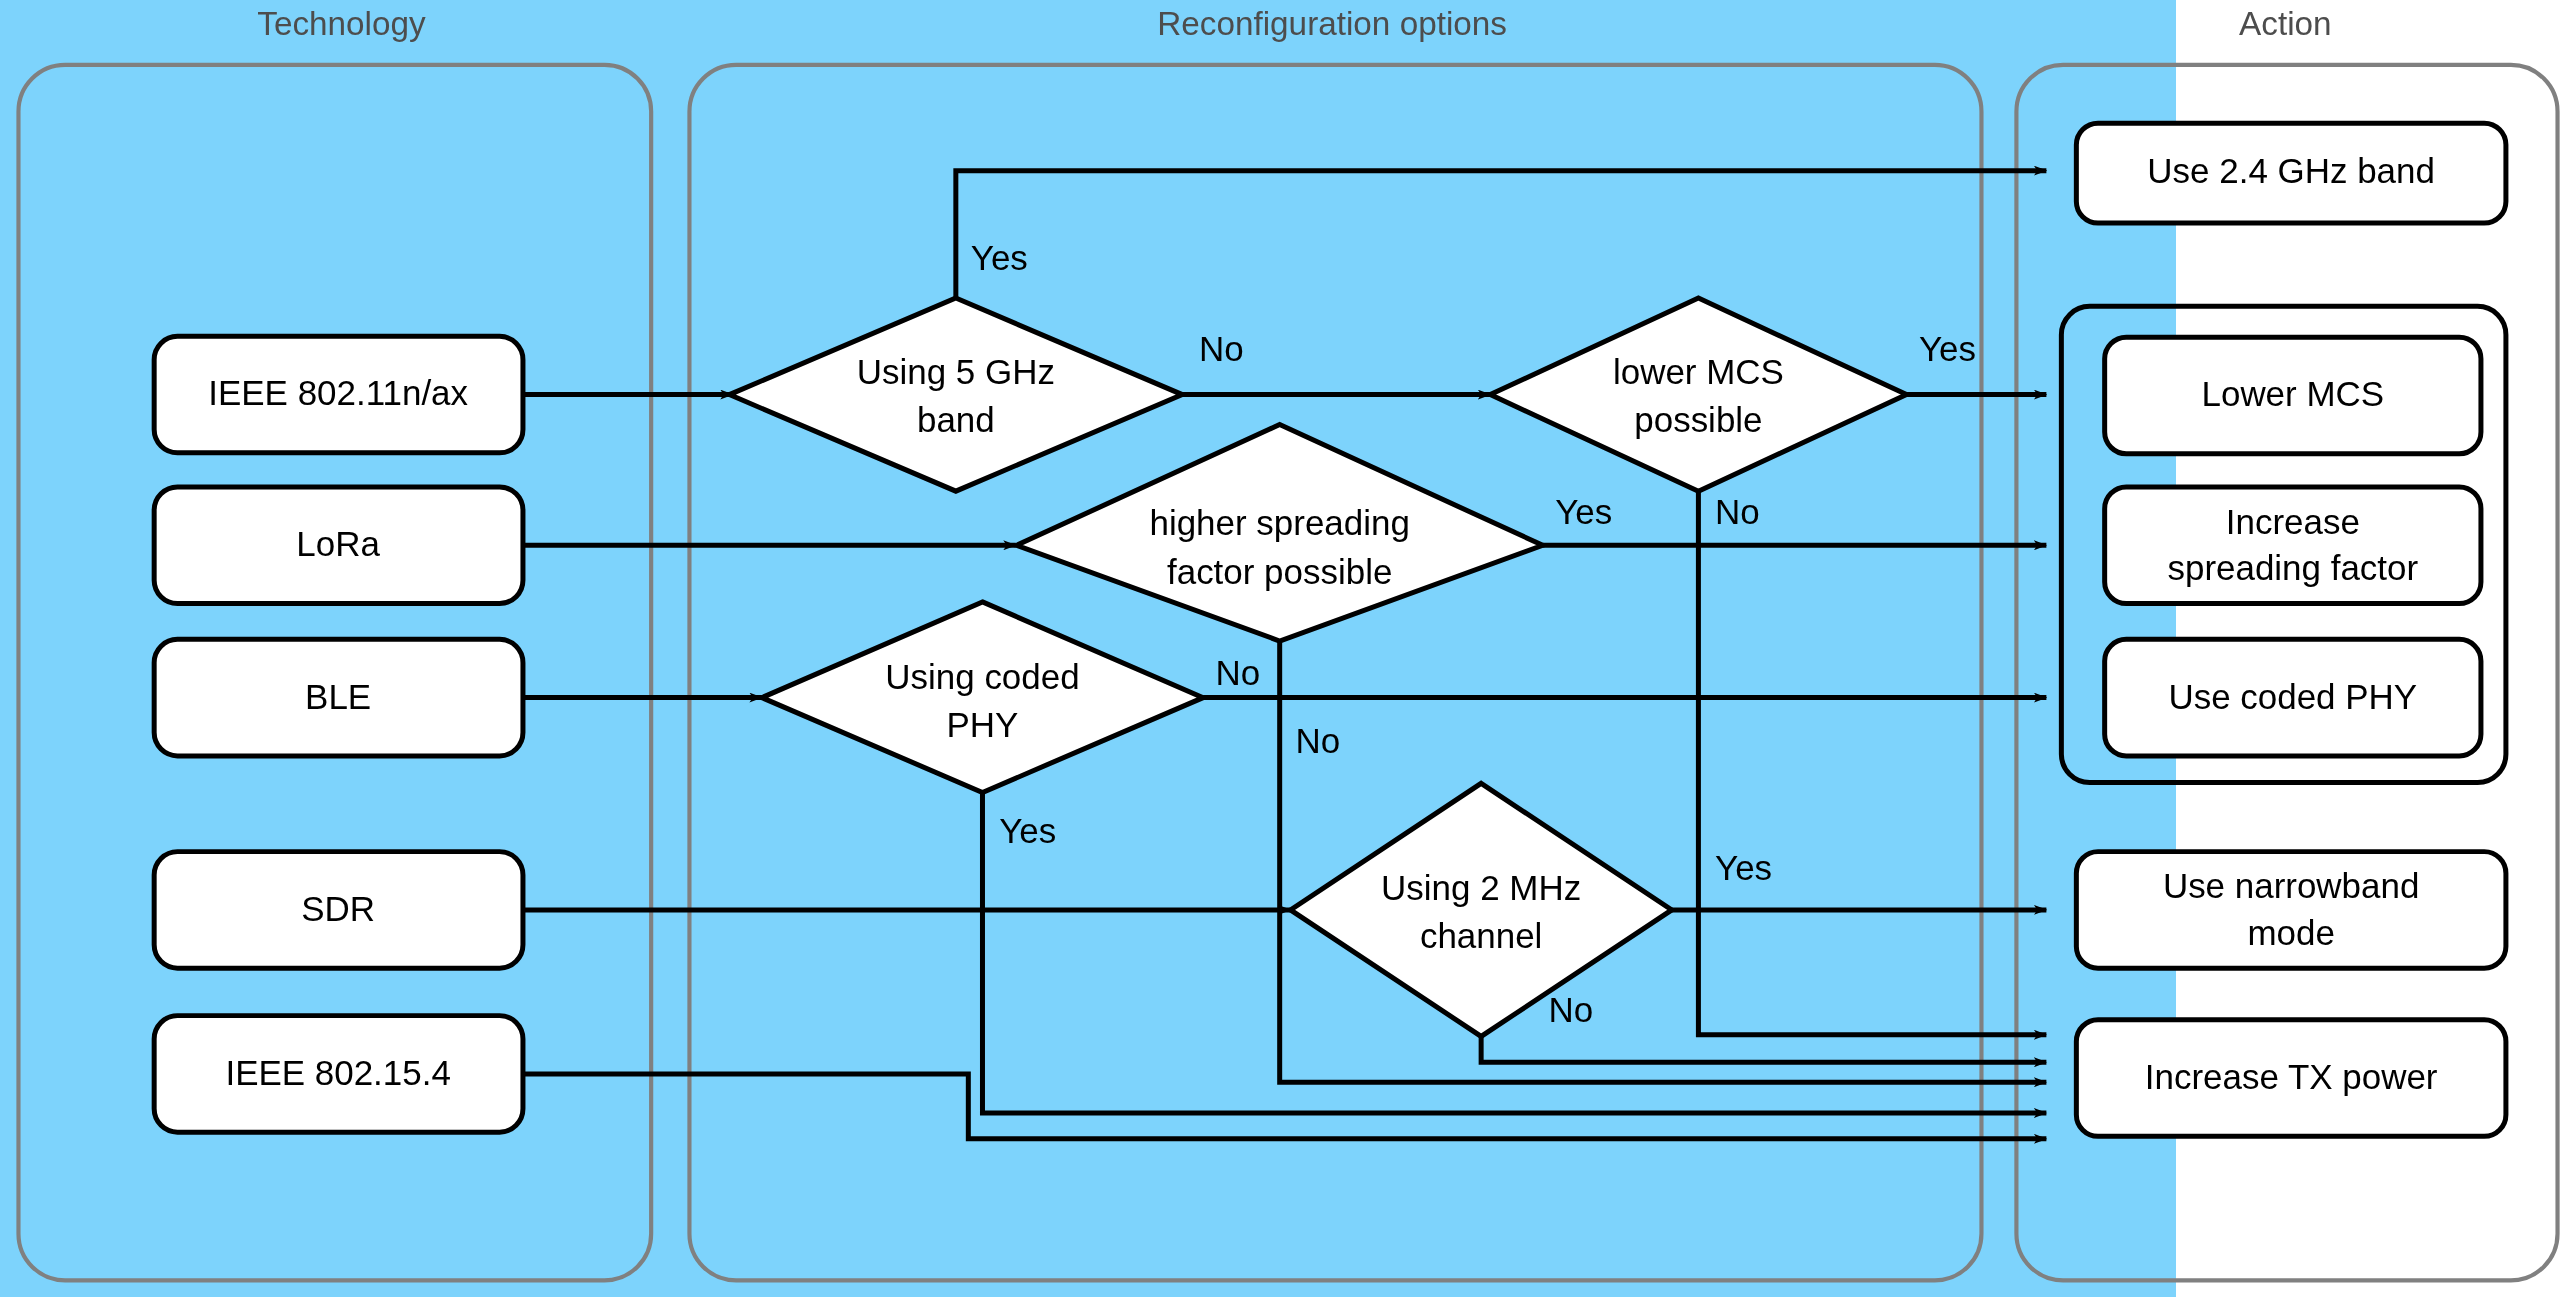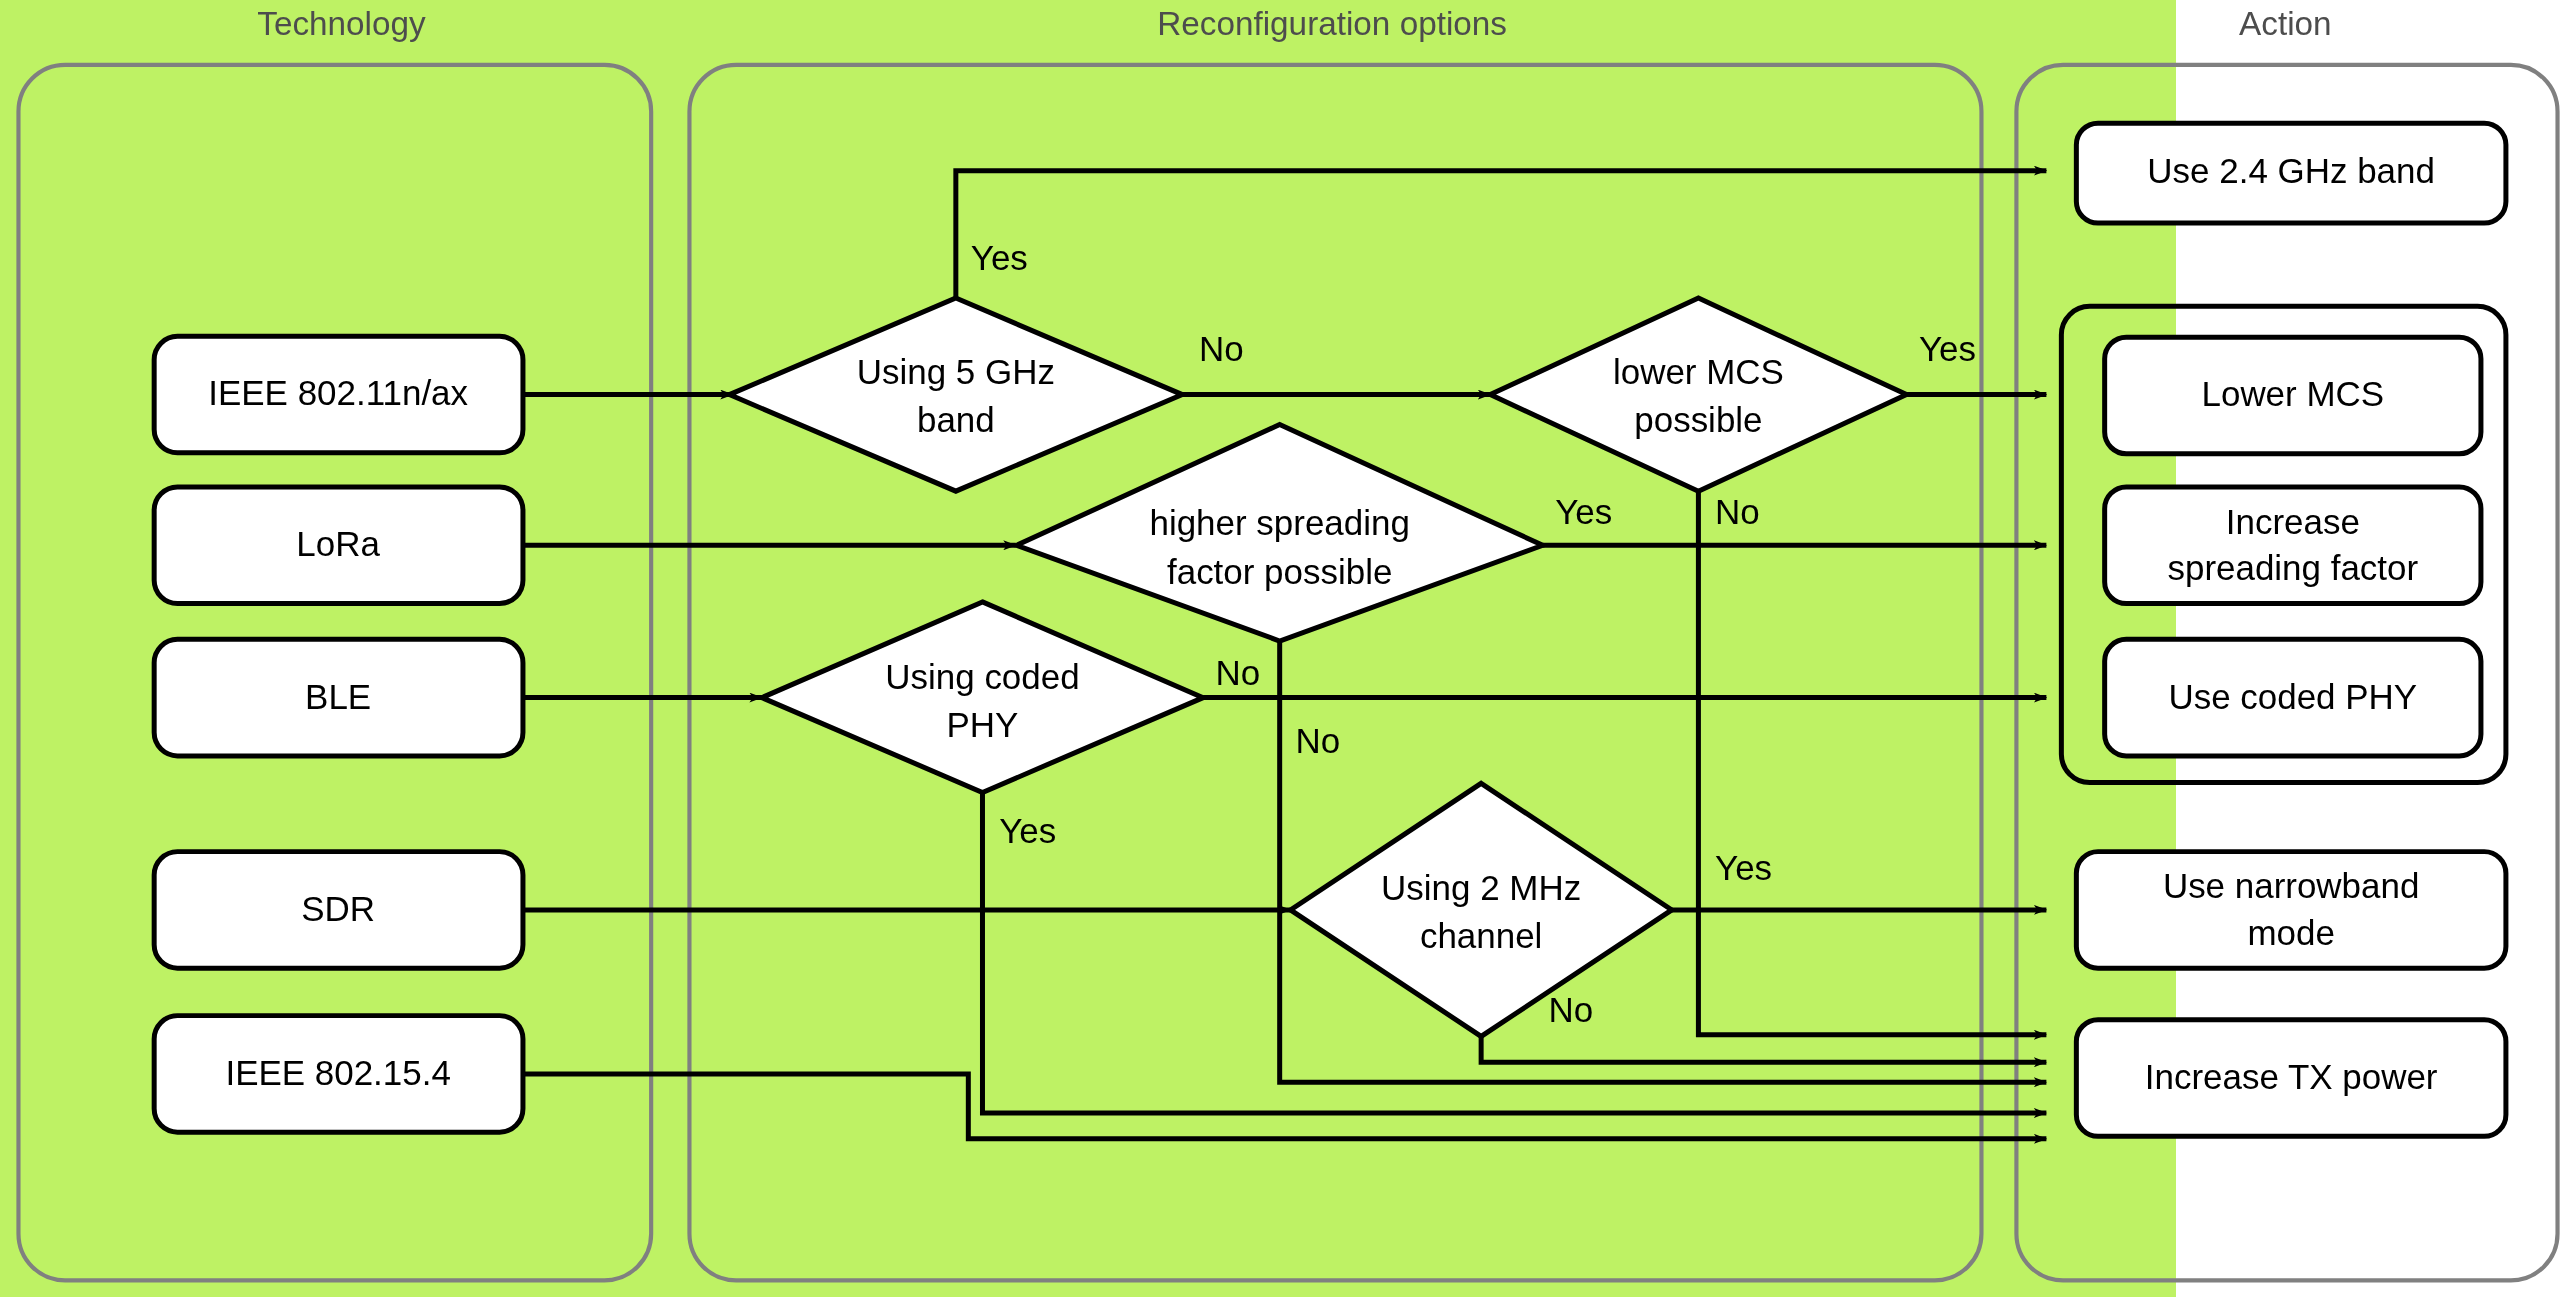--- a/index.html
+++ b/index.html
@@ -4,21 +4,21 @@
 <style>
   html, body {
     margin: 0;
     padding: 0;
     background: #ffffff;
   }
   #stage {
     position: relative;
     width: 2176px;
     height: 1297px;
-    background: #bef264;
+    background: #7dd3fc;
     font-family: "Liberation Sans", sans-serif;
   }
   svg { display: block; }
   .panel-rect {
     fill: none;
     stroke: #808080;
     stroke-width: 5;
   }
   .col-title {
     fill: #4d4d4d;

